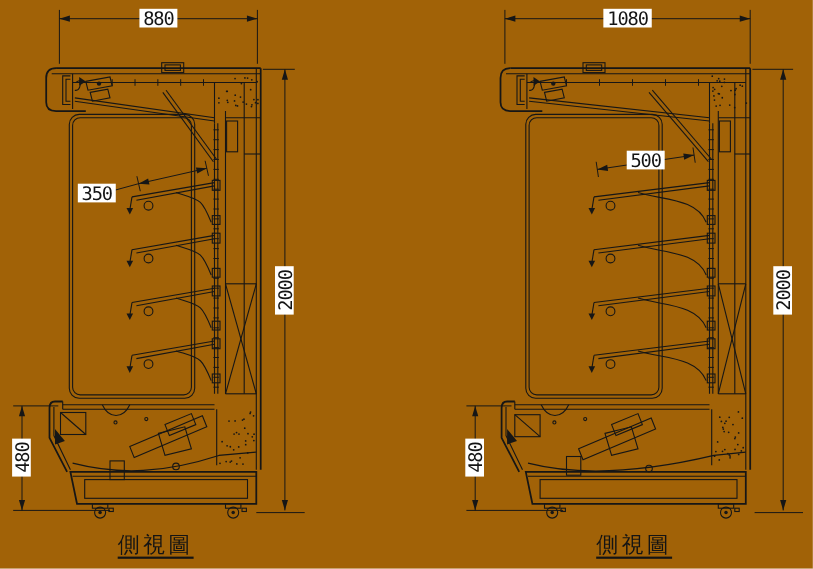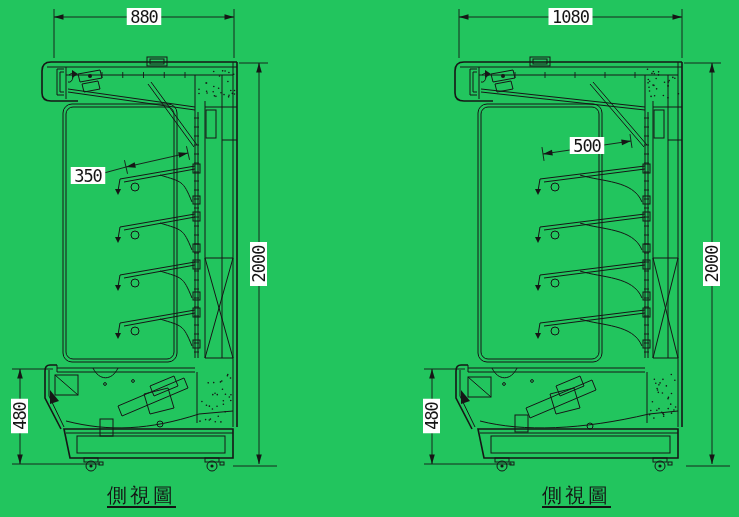--- a/index.html
+++ b/index.html
@@ -1,16 +1,16 @@
 <!DOCTYPE html>
 <html><head>
 <meta charset="utf-8">
 <style>
   html,body{margin:0;padding:0;background:#fff;}
-  #stage{position:relative;width:739px;height:517px;background:#22c55e;overflow:hidden;
+  #stage{position:relative;width:739px;height:517px;background:#a16207;overflow:hidden;
          font-family:"DejaVu Sans",sans-serif;}
   svg{position:absolute;left:0;top:0;}
   svg line,svg path,svg rect,svg circle,svg polygon,svg polyline{
       stroke:#161616;fill:none;stroke-width:1;stroke-linecap:butt;stroke-linejoin:miter;}
   svg .f{fill:#161616;stroke:none;}
   svg .bg{fill:#ffffff;stroke:none;}
   svg .thick{stroke-width:1.6;}
   svg .thin{stroke-width:0.9;}
   svg .dot{fill:#161616;stroke:none;}
   svg text{stroke:none;fill:#141414;font-family:"DejaVu Sans Mono","Liberation Mono",monospace;

